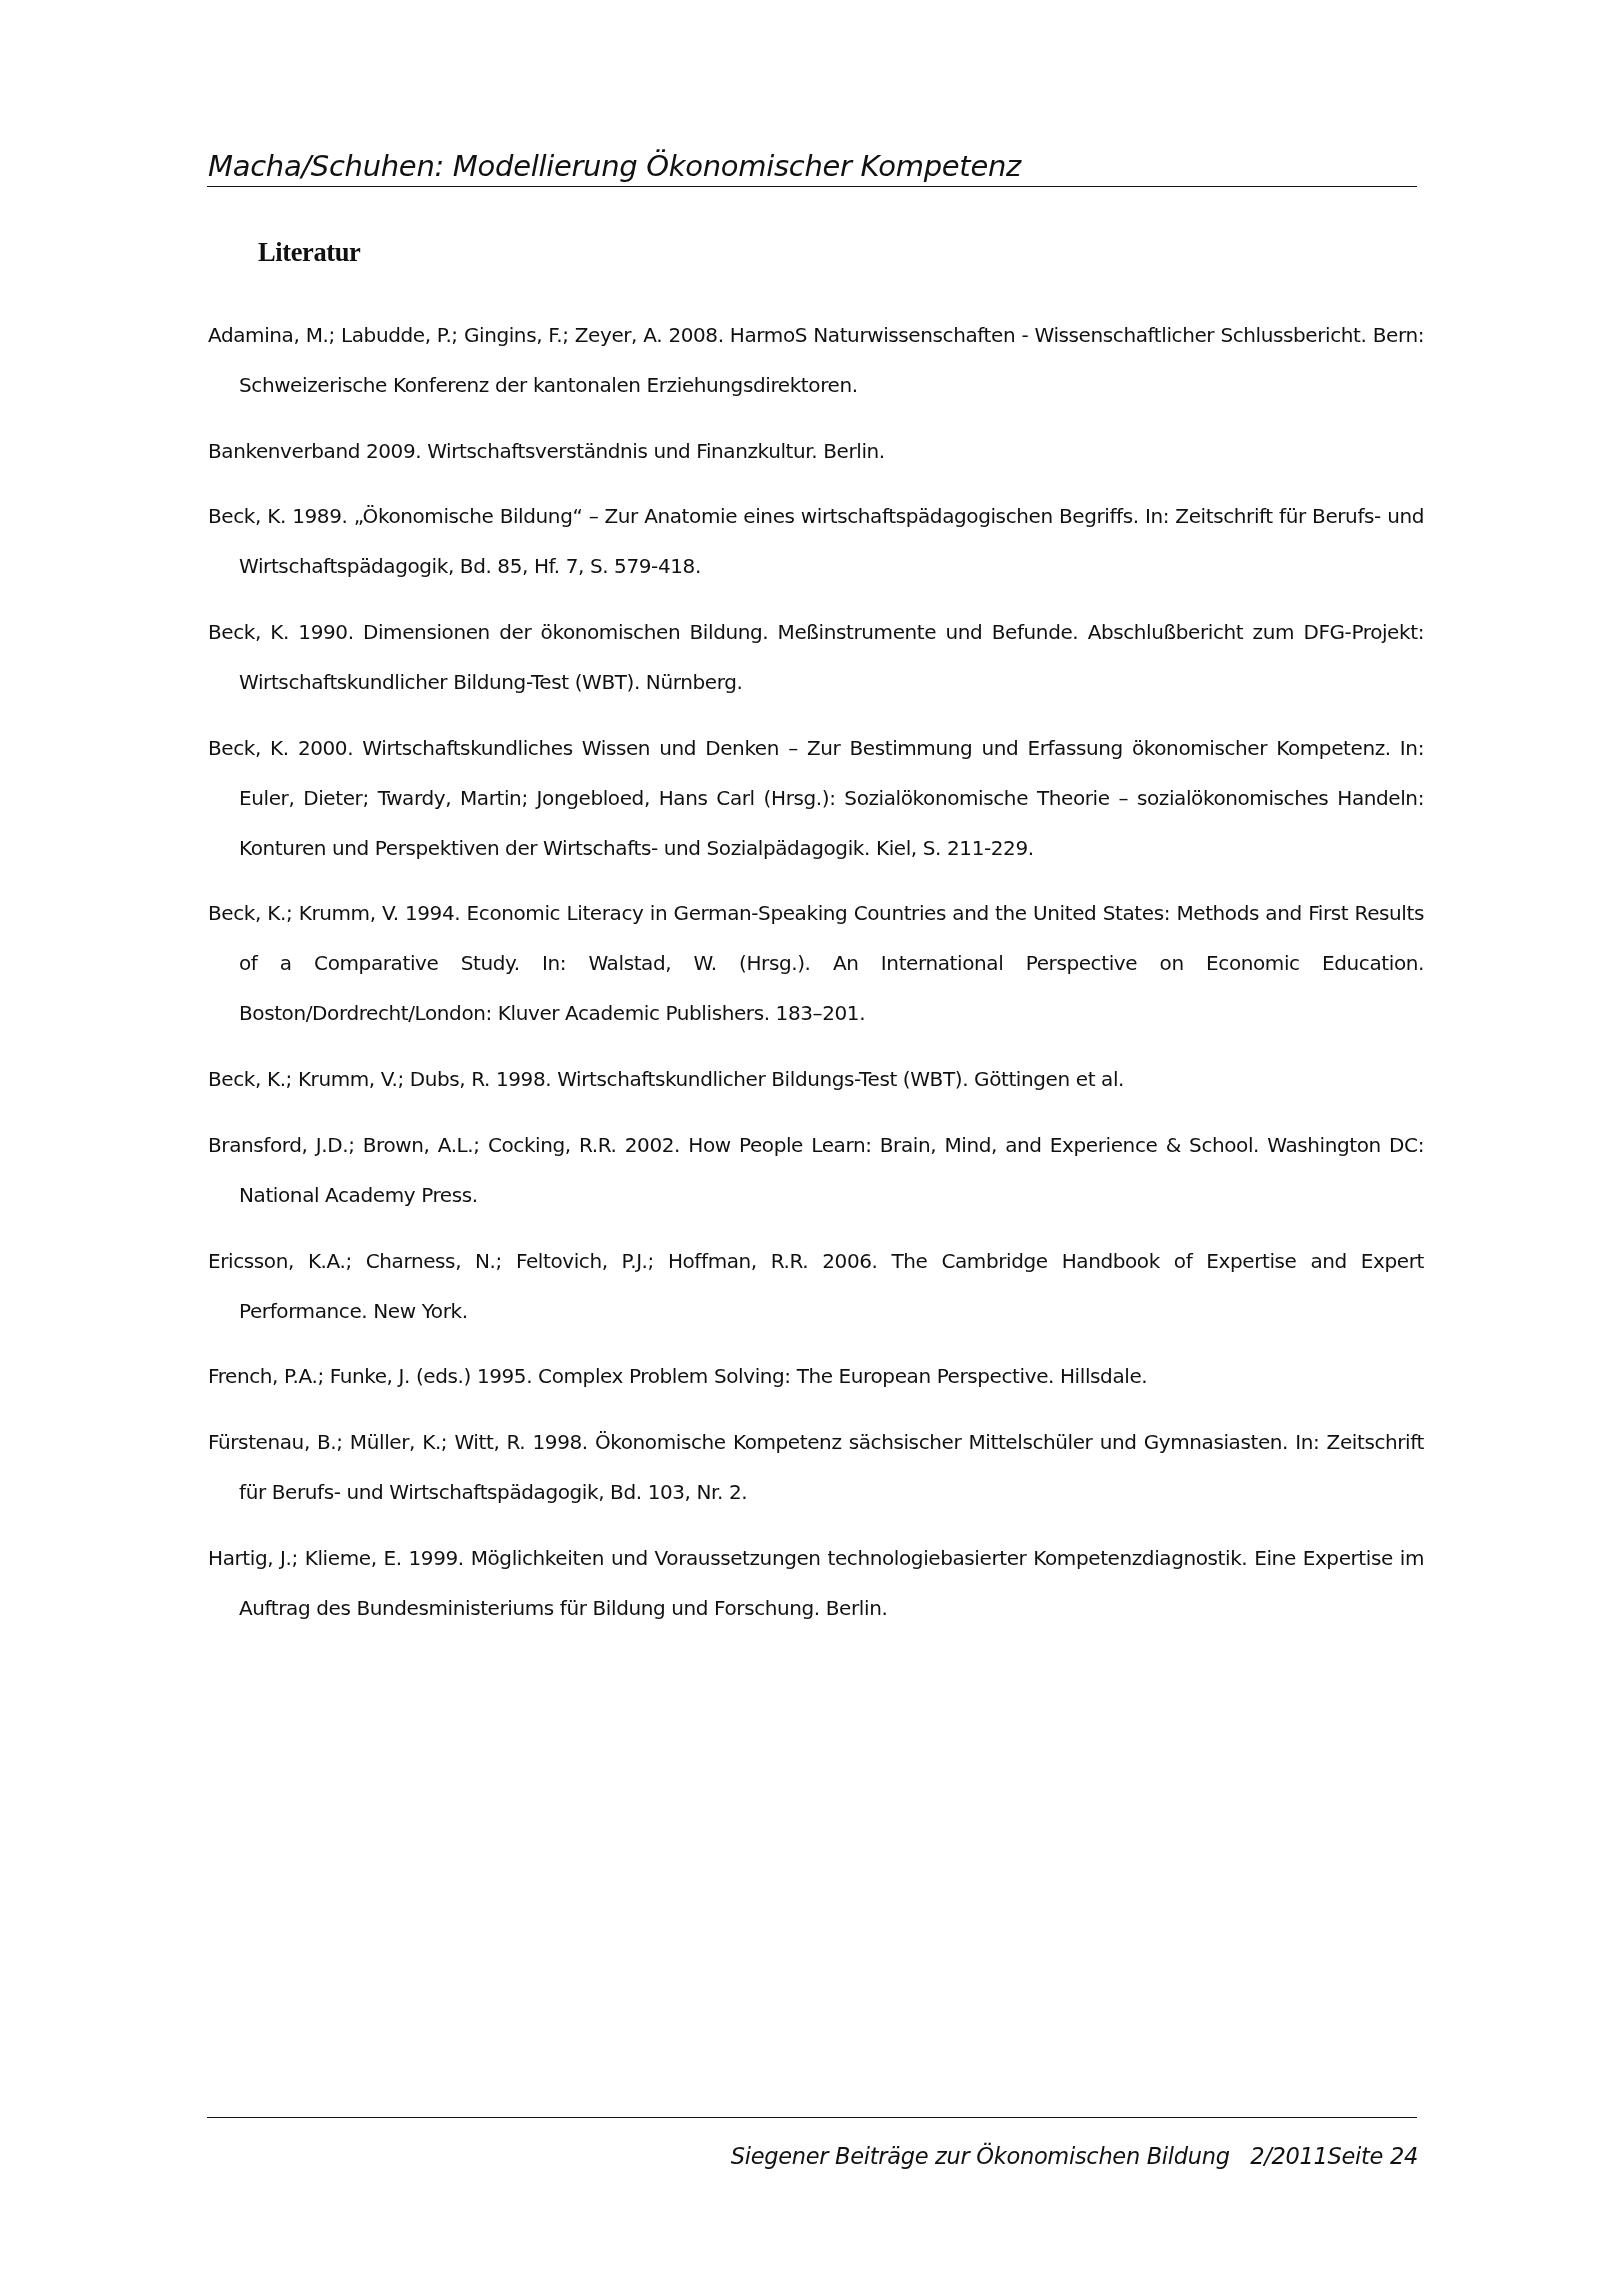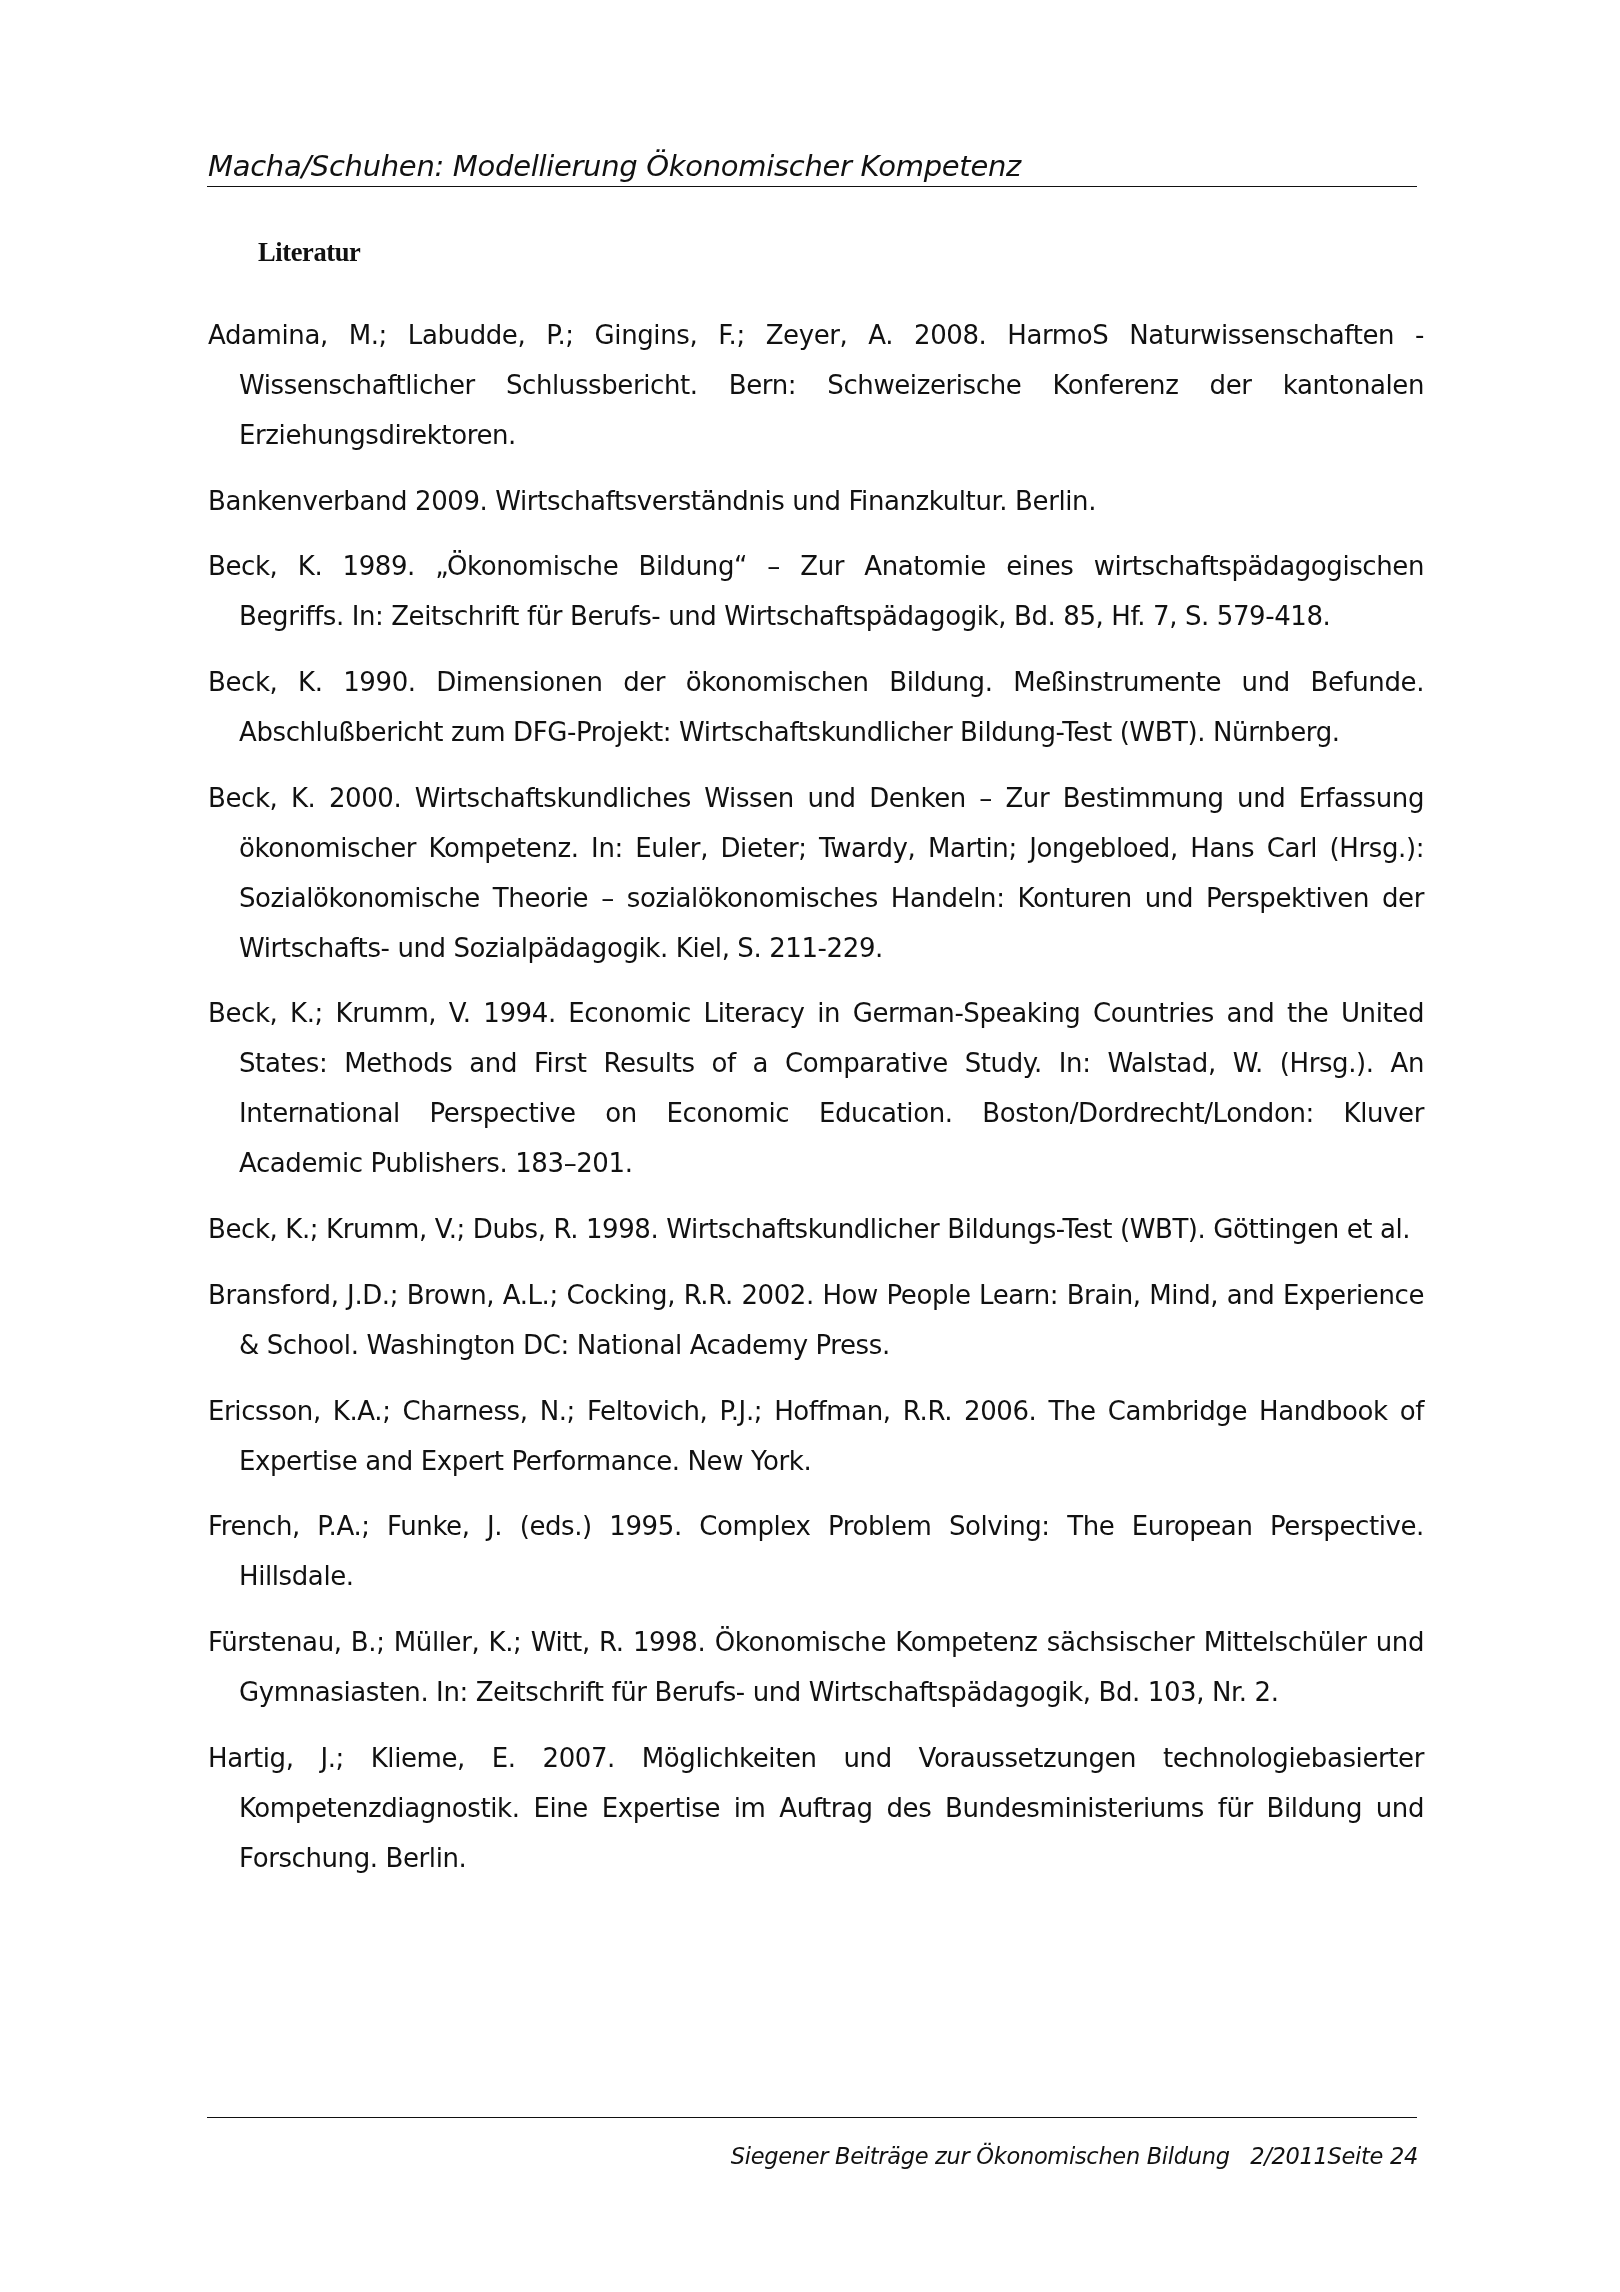--- a/index.html
+++ b/index.html
@@ -16,21 +16,21 @@
   }
   .section-heading {
     position: absolute; left: 258px; top: 237px;
     font-weight: bold; font-size: 26.5px; letter-spacing: -0.4px; font-family: Liberation Serif, serif;
   }
   .references {
     position: absolute; left: 208px; top: 310px; width: 1216px;
     margin: 0; padding: 0; list-style: none;
   }
   .ref {
-    font-size: 26px; line-height: 50px; letter-spacing: -0.4px;
+    font-size: 20px; line-height: 50px; letter-spacing: -0.4px;
     text-align: justify; padding-left: 31px; text-indent: -31px;
     margin: 0 0 15.7px 0; word-spacing: 0px;
     hyphens: none;
   }
   .footer-rule {
     position: absolute; left: 207px; top: 2117px; width: 1210px; height: 0;
     border-top: 1.5px solid #111111;
   }
   .running-footer {
     position: absolute; left: 208px; top: 2143px; width: 1210px;
@@ -52,21 +52,21 @@
   <li class="ref">Bankenverband 2009. Wirtschaftsverständnis und Finanzkultur. Berlin.</li>
   <li class="ref">Beck, K. 1989. „Ökonomische Bildung“ – Zur Anatomie eines wirtschaftspädagogischen Begriffs. In: Zeitschrift für Berufs- und Wirtschaftspädagogik, Bd. 85, Hf. 7, S. 579-418.</li>
   <li class="ref">Beck, K. 1990. Dimensionen der ökonomischen Bildung. Meßinstrumente und Befunde. Abschlußbericht zum DFG-Projekt: Wirtschaftskundlicher Bildung-Test (WBT). Nürnberg.</li>
   <li class="ref">Beck, K. 2000. Wirtschaftskundliches Wissen und Denken – Zur Bestimmung und Erfassung ökonomischer Kompetenz. In: Euler, Dieter; Twardy, Martin; Jongebloed, Hans Carl (Hrsg.): Sozialökonomische Theorie – sozialökonomisches Handeln: Konturen und Perspektiven der Wirtschafts- und Sozialpädagogik. Kiel, S. 211-229.</li>
   <li class="ref">Beck, K.; Krumm, V. 1994. Economic Literacy in German-Speaking Countries and the United States: Methods and First Results of a Comparative Study. In: Walstad, W. (Hrsg.). An International Perspective on Economic Education. Boston/Dordrecht/London: Kluver Academic Publishers. 183–201.</li>
   <li class="ref">Beck, K.; Krumm, V.; Dubs, R. 1998. Wirtschaftskundlicher Bildungs-Test (WBT). Göttingen et al.</li>
   <li class="ref">Bransford, J.D.; Brown, A.L.; Cocking, R.R. 2002. How People Learn: Brain, Mind, and Experience &amp; School. Washington DC: National Academy Press.</li>
   <li class="ref">Ericsson, K.A.; Charness, N.; Feltovich, P.J.; Hoffman, R.R. 2006. The Cambridge Handbook of Expertise and Expert Performance. New York.</li>
   <li class="ref">French, P.A.; Funke, J. (eds.) 1995. Complex Problem Solving: The European Perspective. Hillsdale.</li>
   <li class="ref">Fürstenau, B.; Müller, K.; Witt, R. 1998. Ökonomische Kompetenz sächsischer Mittelschüler und Gymnasiasten. In: Zeitschrift für Berufs- und Wirtschaftspädagogik, Bd. 103, Nr. 2.</li>
-  <li class="ref">Hartig, J.; Klieme, E. 2007. Möglichkeiten und Voraussetzungen technologiebasierter Kompetenzdiagnostik. Eine Expertise im Auftrag des Bundesministeriums für Bildung und Forschung. Berlin.</li>
+  <li class="ref">Hartig, J.; Klieme, E. 1999. Möglichkeiten und Voraussetzungen technologiebasierter Kompetenzdiagnostik. Eine Expertise im Auftrag des Bundesministeriums für Bildung und Forschung. Berlin.</li>
 </ul>
 
 <div class="footer-rule"></div>
 <div class="running-footer">
   <span class="journal">Siegener Beiträge zur Ökonomischen Bildung   2/2011</span>
   <span>Seite 24</span>
 </div>
 
 
 </body></html>

